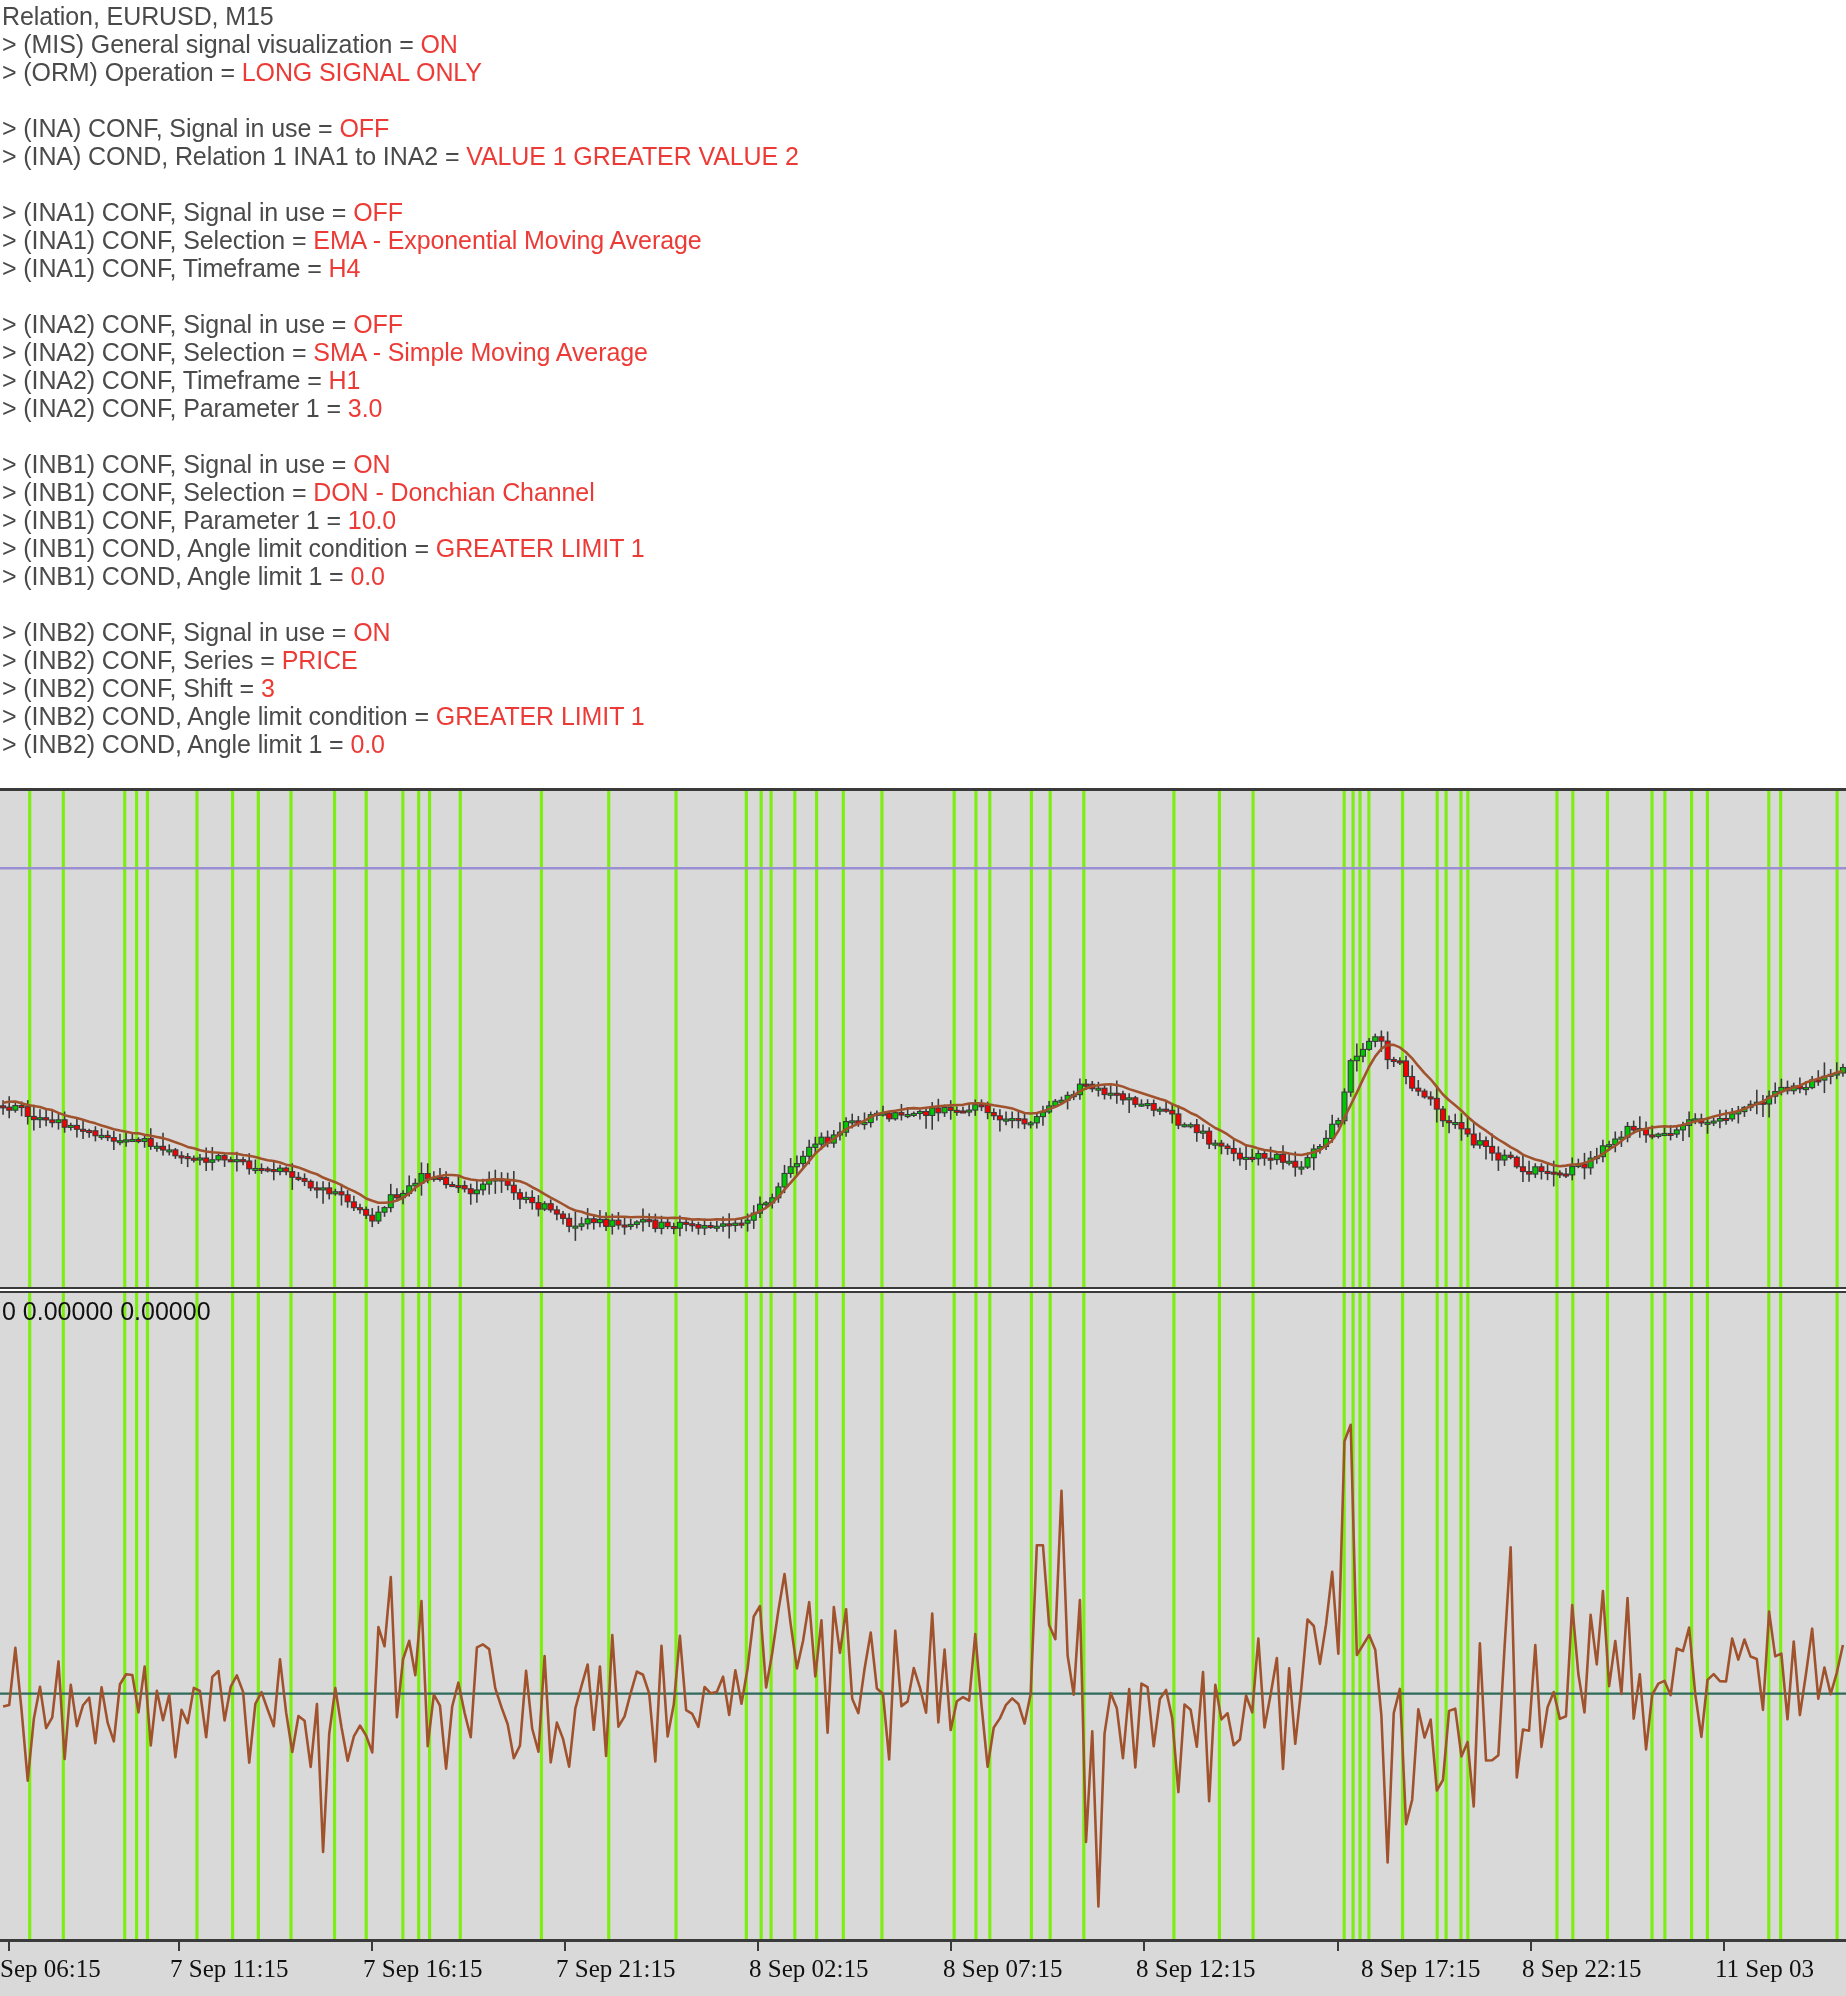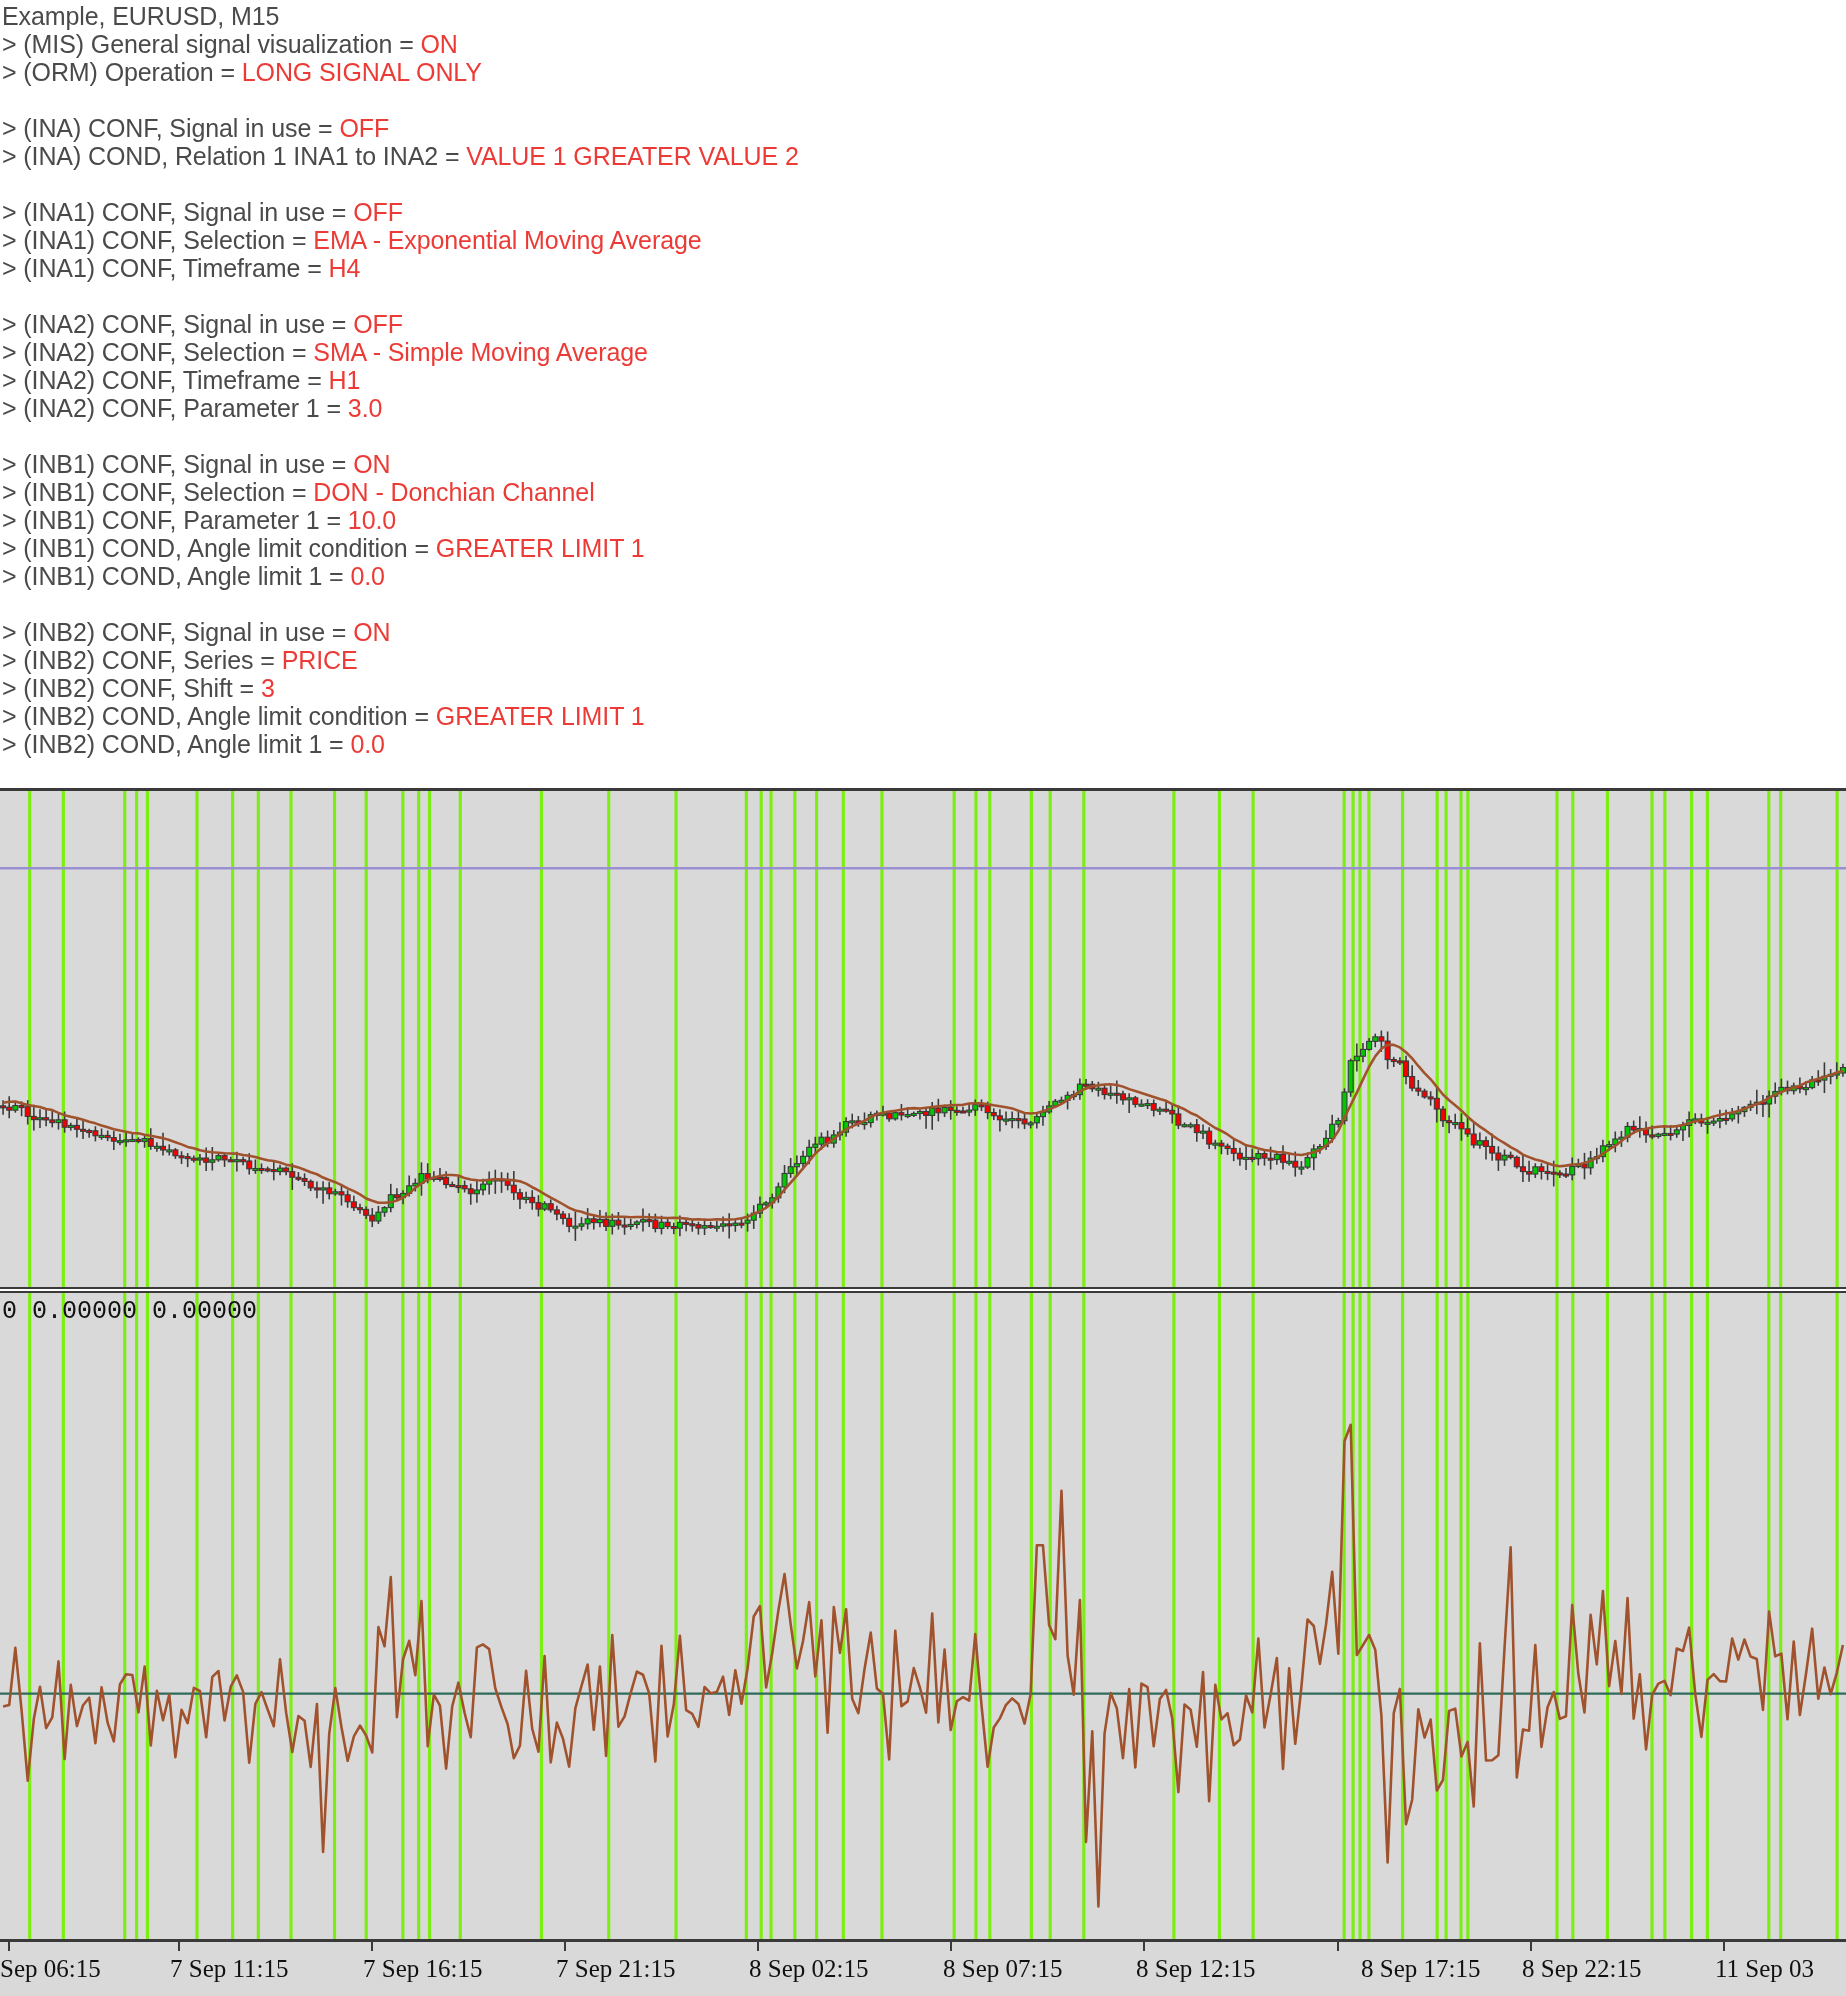--- a/index.html
+++ b/index.html
@@ -57,30 +57,30 @@
     font-size:25px;
     color:#111111;
     white-space:nowrap;
   }
   .tick-mark{
     position:absolute;top:0;width:2px;height:9px;background:#3a3a3a;
   }
   svg.layer{position:absolute;left:0;top:0;display:block;}
   .ind-readout{
     position:absolute;left:2px;top:4px;
-    font-family:Liberation Mono, monospace;
+    font-family:Liberation Sans, sans-serif;
     font-size:25px;color:#111111;white-space:nowrap;
     z-index:6;
   }
 </style>
 </head>
 <body>
 
 <div id="config">
-  <div class="cfg-line">Example, EURUSD, M15</div>
+  <div class="cfg-line">Relation, EURUSD, M15</div>
   <div id="config-lines">
       <div class="cfg-line"><span>&gt; (MIS) General signal visualization = </span><span class="val">ON</span></div>
       <div class="cfg-line"><span>&gt; (ORM) Operation = </span><span class="val">LONG SIGNAL ONLY</span></div>
       <div class="cfg-line spacer">&nbsp;</div>
       <div class="cfg-line"><span>&gt; (INA) CONF, Signal in use = </span><span class="val">OFF</span></div>
       <div class="cfg-line"><span>&gt; (INA) COND, Relation 1 INA1 to INA2 = </span><span class="val">VALUE 1 GREATER VALUE 2</span></div>
       <div class="cfg-line spacer">&nbsp;</div>
       <div class="cfg-line"><span>&gt; (INA1) CONF, Signal in use = </span><span class="val">OFF</span></div>
       <div class="cfg-line"><span>&gt; (INA1) CONF, Selection = </span><span class="val">EMA - Exponential Moving Average</span></div>
       <div class="cfg-line"><span>&gt; (INA1) CONF, Timeframe = </span><span class="val">H4</span></div>

